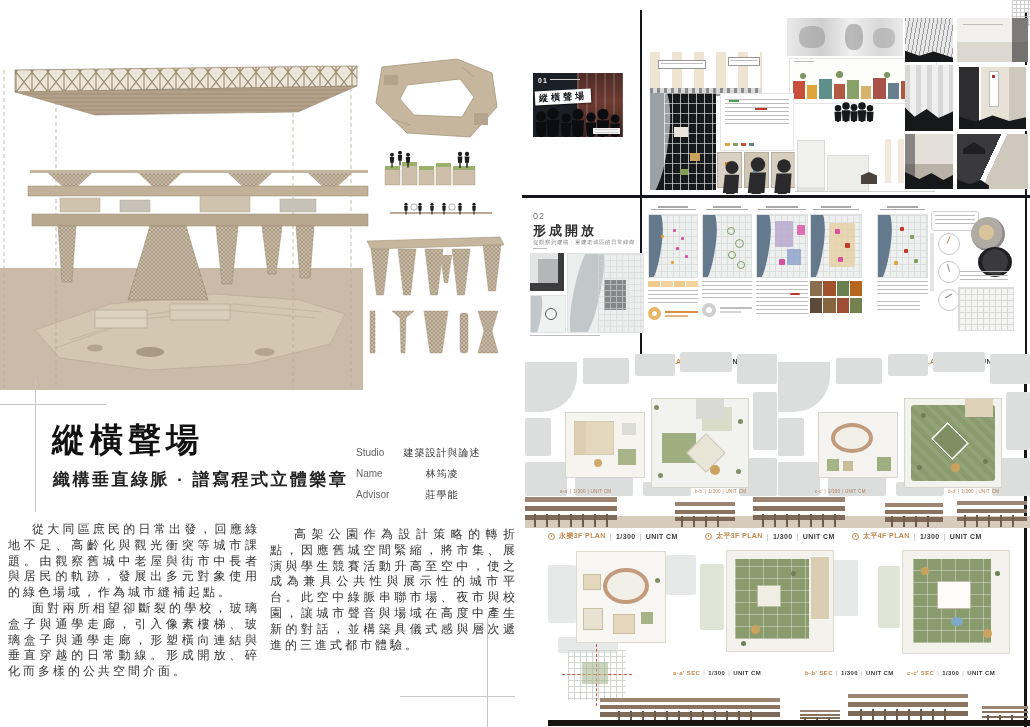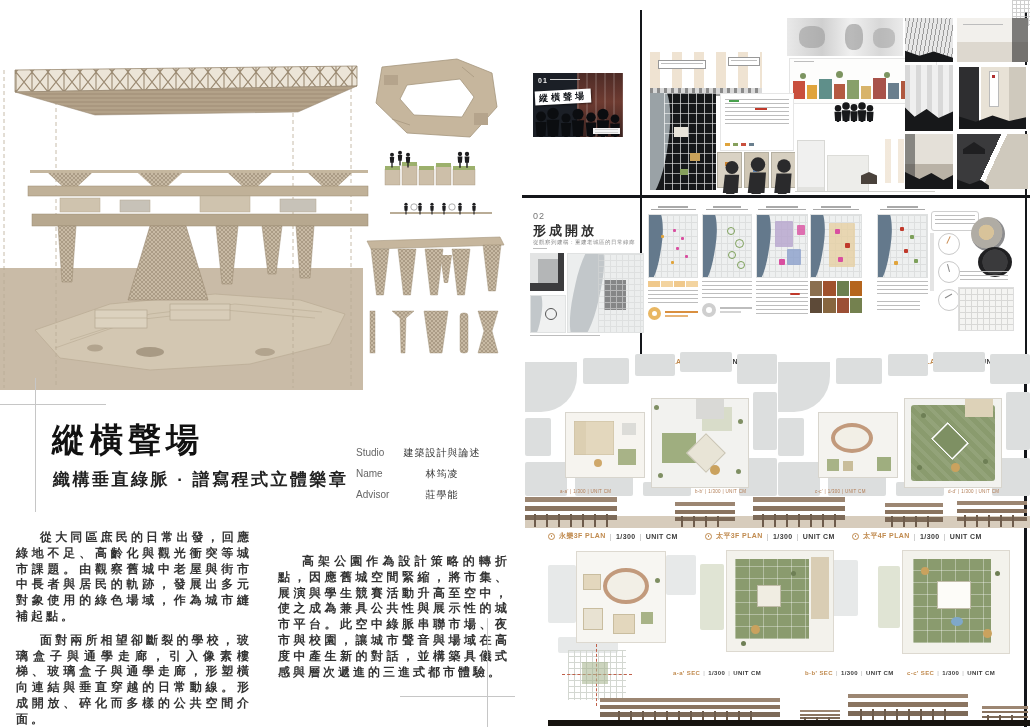--- a/index.html
+++ b/index.html
@@ -11,21 +11,21 @@
   .hline{position:absolute;height:1px;background:#c6c6c6;}
   .blackline{background:#14161a;}
   
   .title{font-size:33px;font-weight:900;letter-spacing:5px;color:#111;}
   .subtitle{font-size:17px;font-weight:600;letter-spacing:2.5px;color:#222;}
   .credits{width:130px;font-size:10px;color:#444;display:flex;flex-direction:column;gap:7px;}
   .credits .row{display:flex;align-items:baseline;}
   .credits .lbl{width:42px;color:#666;}
   .credits .val{flex:1;text-align:center;color:#333;letter-spacing:1px;}
   .bodycol{font-size:12px;line-height:15.8px;letter-spacing:3px;color:#333;text-align:justify;}
-  .bodycol p{margin:8px;text-indent:2em;font-weight:bold;}
+  .bodycol p{margin:0;text-indent:2em;}
   
   .tbars{background:repeating-linear-gradient(to bottom,#bdbdbd 0 1px,transparent 1px 4px);}
   .tbars-lt{background:repeating-linear-gradient(to bottom,#d2d2d2 0 1px,transparent 1px 3px);}
   
   .cover{background:#1b1f26;overflow:hidden;}
   .cover .num{position:absolute;left:5px;top:4px;color:#f2f2f2;font-size:7px;font-weight:700;letter-spacing:1px;}
   .cover .banner{position:absolute;left:2px;top:17px;width:56px;height:14px;background:#fff;
      transform:rotate(-3deg);display:flex;align-items:center;justify-content:center;
      box-shadow:1px 1px 2px rgba(0,0,0,.5);}
   .cover .banner span{font-family:"DejaVu Serif","Liberation Serif",serif;font-weight:700;
@@ -228,21 +228,21 @@
     <div class="row">
       <span class="lbl">Advisor</span>
       <span class="val">莊學能</span>
     </div>
   </div>
 
   <div class="abs bodycol" style="left:8px;top:522px;width:252px;">
     <p>從大同區庶民的日常出發，回應綠地不足、高齡化與觀光衝突等城市課題。由觀察舊城中老屋與街市中長者與居民的軌跡，發展出多元對象使用的綠色場域，作為城市縫補起點。</p>
     <p>面對兩所相望卻斷裂的學校，玻璃盒子與通學走廊，引入像素樓梯、玻璃盒子與通學走廊，形塑橫向連結與垂直穿越的日常動線。形成開放、碎化而多樣的公共空間介面。</p>
   </div>
-  <div class="abs bodycol" style="left:270px;top:546px;width:248px;">
+  <div class="abs bodycol" style="left:270px;top:527px;width:248px;">
     <p>高架公園作為設計策略的轉折點，因應舊城空間緊縮，將市集、展演與學生競賽活動升高至空中，使之成為兼具公共性與展示性的城市平台。此空中綠脈串聯市場、夜市與校園，讓城市聲音與場域在高度中產生新的對話，並構築具儀式感與層次遞進的三進式都市體驗。</p>
   </div>
 
   <div class="vline" style="left:487px;top:618px;height:109px;"></div>
   <div class="hline" style="left:400px;top:696px;width:115px;"></div>
 
   <div class="abs blackline" style="left:640px;top:10px;width:2px;height:347px;"></div>
   <div class="abs blackline" style="left:522px;top:195px;width:508px;height:2.5px;"></div>
   <div class="abs blackline" style="left:1025px;top:12px;width:2px;height:345px;"></div>
   <div class="abs blackline" style="left:1024px;top:360px;width:2.5px;height:367px;"></div>

